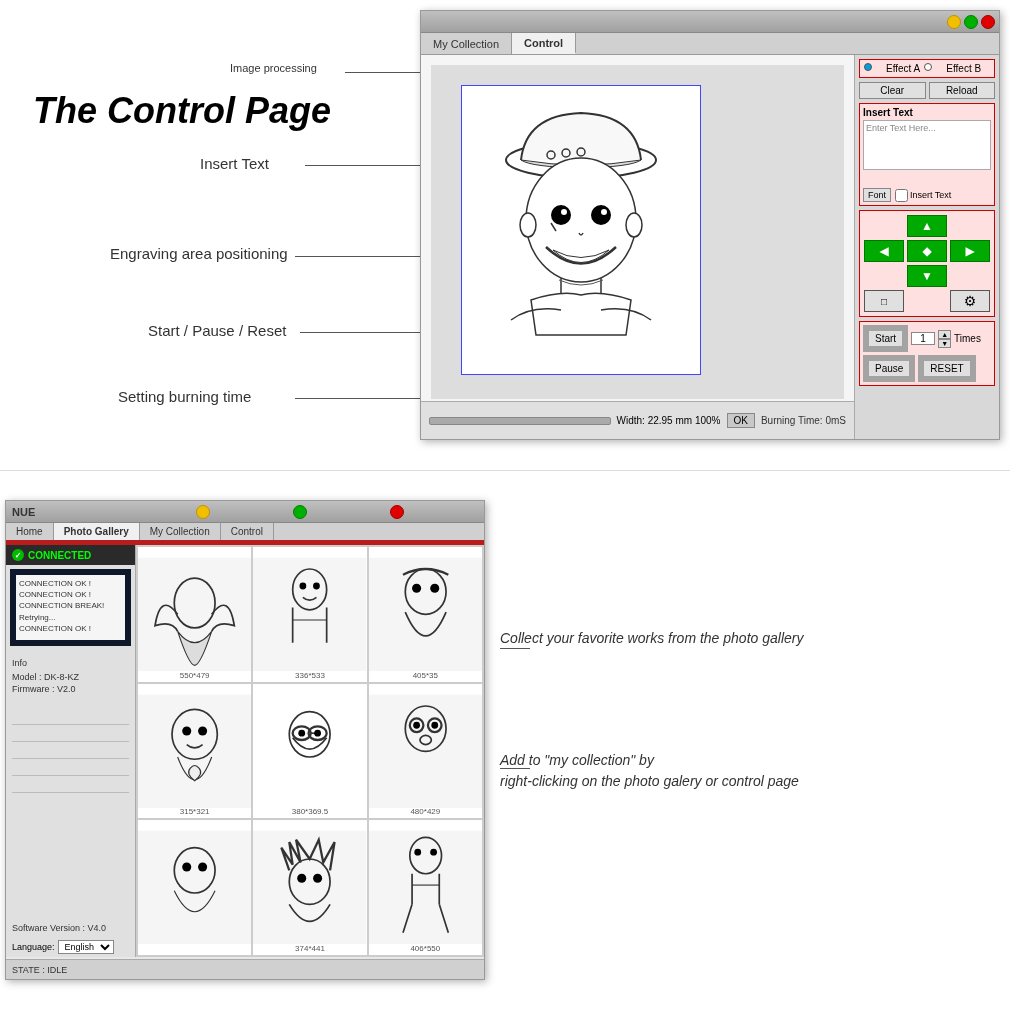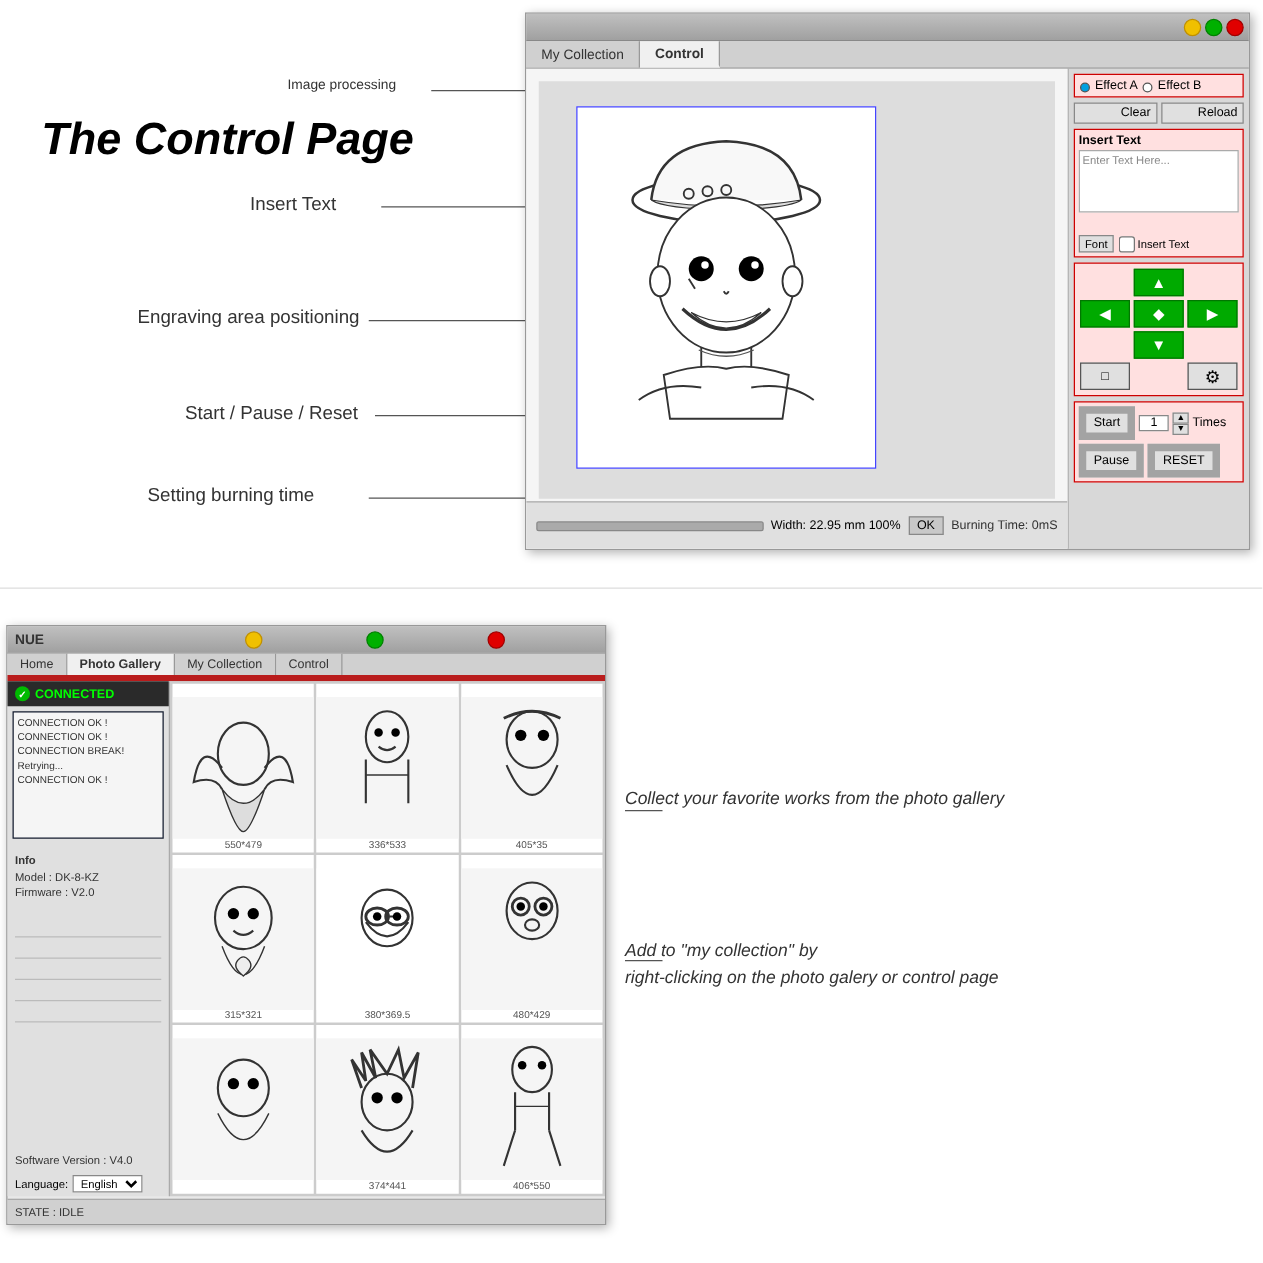--- a/index.html
+++ b/index.html
@@ -211,22 +211,22 @@
     .effect-row {
       display: flex;
       align-items: center;
       gap: 4px;
       background: #ffe0e0;
       border: 1px solid #cc0000;
       padding: 3px 4px;
     }
     .radio-label {
       display: flex;
-      align-items: flex-end;
-      gap: 4px;
+      align-items: flex-start;
+      gap: 14px;
       font-size: 10px;
     }
     .radio-dot {
       width: 8px;
       height: 8px;
       border-radius: 50%;
       border: 1px solid #555;
       background: #00a0e0;
     }
     .radio-dot-empty {
@@ -240,21 +240,21 @@
     .btn-row {
       display: flex;
       gap: 3px;
     }
     .panel-btn {
       flex: 1;
       background: #e0e0e0;
       border: 1px solid #888;
       padding: 2px 4px;
       font-size: 10px;
-      text-align: right;
+      text-align: center;
       cursor: pointer;
     }
 
     .insert-text-box {
       background: #ffe0e0;
       border: 1px solid #cc0000;
       padding: 3px;
     }
     .insert-text-title {
       font-size: 10px;
@@ -474,36 +474,36 @@
       border-radius: 50%;
       background: #00bb00;
       display: inline-flex;
       align-items: center;
       justify-content: center;
       color: #fff;
       font-size: 8px;
     }
     .connection-log {
       background: #f5f5f5;
-      border: 1px solid #0f172a;
+      border: 6px solid #0f172a;
       margin: 4px;
       padding: 3px;
       font-size: 8px;
       color: #333;
       line-height: 1.4;
       flex: 0 0 auto;
-      height: 102px;
+      height: 77px;
     }
     .info-section {
       padding: 4px 6px;
       font-size: 9px;
       color: #333;
       margin-top: 4px;
     }
-    .info-label { font-weight: bold; margin-bottom: 4px; }
+    .info-label { font-weight: normal; margin-bottom: 4px; }
     .info-row { margin-bottom: 2px; }
     .dash-rows {
       margin-top: 8px;
     }
     .dash-row {
       border-bottom: 1px solid #bbb;
       height: 16px;
       margin: 1px 6px;
     }
     .sw-version {

